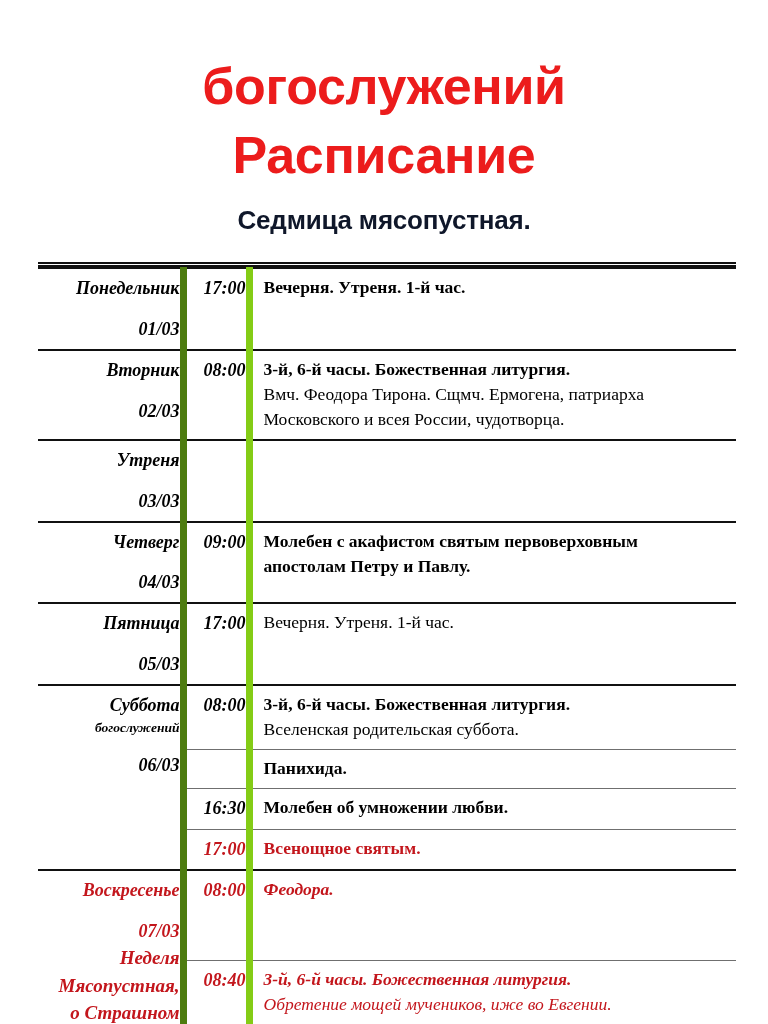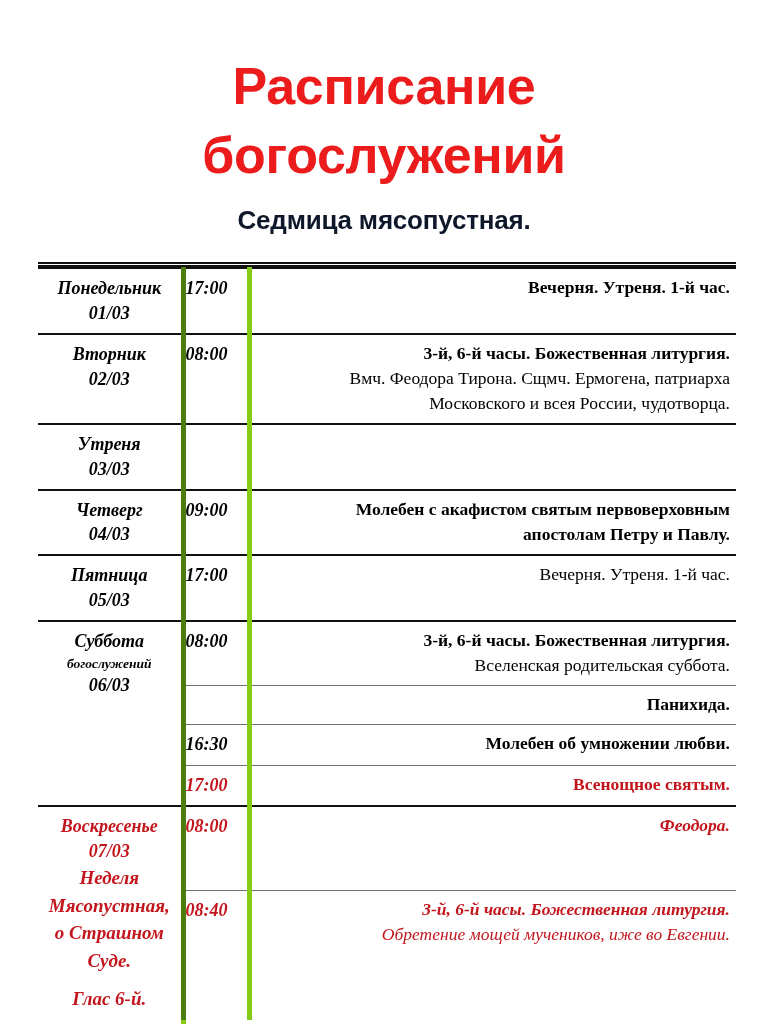--- a/index.html
+++ b/index.html
@@ -64,74 +64,73 @@
     box-sizing: border-box;
   }
 
   td {
     vertical-align: top;
     padding: 6px 0 7px 0;
     font-size: 17.5px;
     line-height: 1.43;
   }
   td.day {
-    text-align: center;
+    text-align: right;
     font-style: italic;
     font-weight: bold;
     font-size: 18px;
     line-height: 1.38;
     padding-top: 7px;
-    border-right: 5px solid #4d7c0f;
+    border-right: 7px solid #4d7c0f;
   }
   td.time {
-    text-align: left;
+    text-align: right;
     font-style: italic;
     font-weight: bold;
     font-size: 18px;
     padding-top: 7px;
-    border-right: 5px solid #84cc16;
+    border-right: 7px solid #84cc16;
   }
   td.desc {
     padding-left: 11px;
     padding-right: 6px;
-    text-align: right;
   }
 
   
   tr.day-start > td {
     border-top: 2px solid #111;
   }
   
   tr.sub-row > td.time,
   tr.sub-row > td.desc {
     border-top: 1px solid #6f6f6f;
   }
 
   .day-name   { display:block; }
   .day-sub    { display:block; font-size: 13.5px; line-height: 1.45; }
-  .day-date   { display:block; }
+  .day-date   { display:block;margin-top:16px; }
   .day-note   { display:block; font-size: 19px; line-height: 1.45; }
   .day-gap    { display:block; height: 11px; }
 
   .l-bold    { font-weight: bold; display: block; }
   .l-reg     { font-weight: normal; display: block; }
 
   .red  { color: #c3161c; }
   .red td.day, .red td.time, .red td.desc { color: #c3161c; font-style: italic; }
   td.red-cell, td.red-cell * { color: #c3161c; }
 
   .filler { height: 80px; }
 </style>
 </head>
 <body>
 
 <div class="header">
   <div class="title">
+    <span class="line">богослужений</span>
     <span class="line">Расписание</span>
-    <span class="line">богослужений</span>
   </div>
   <div class="subtitle">Седмица мясопустная.</div>
 </div>
 
 <div class="sched-wrap">
   <div class="rule-top"></div>
   <table class="sched">
     <colgroup>
       <col class="c-day">
         <col class="c-time">

